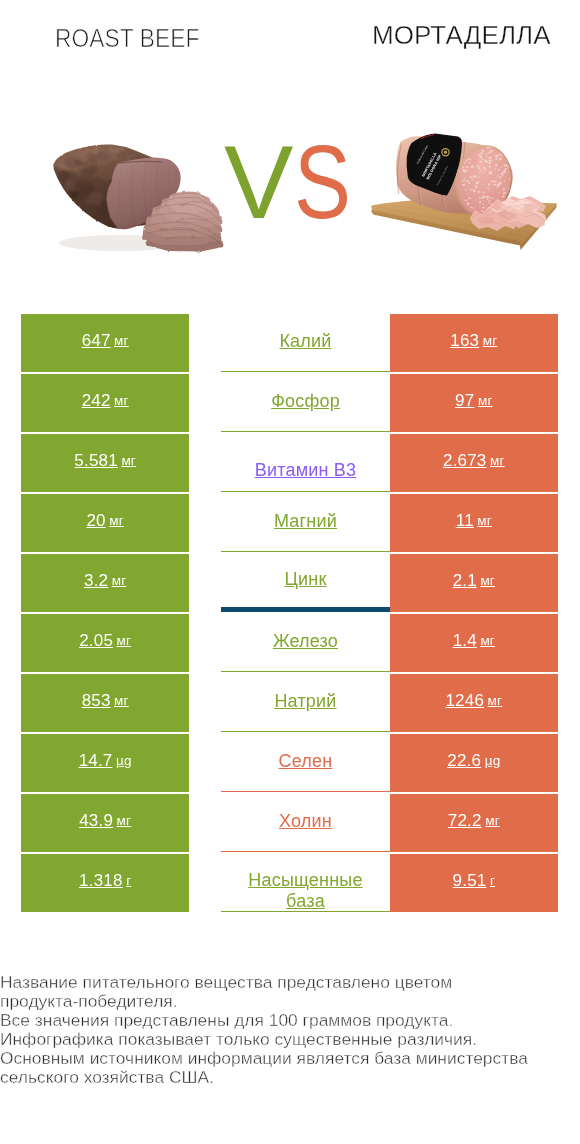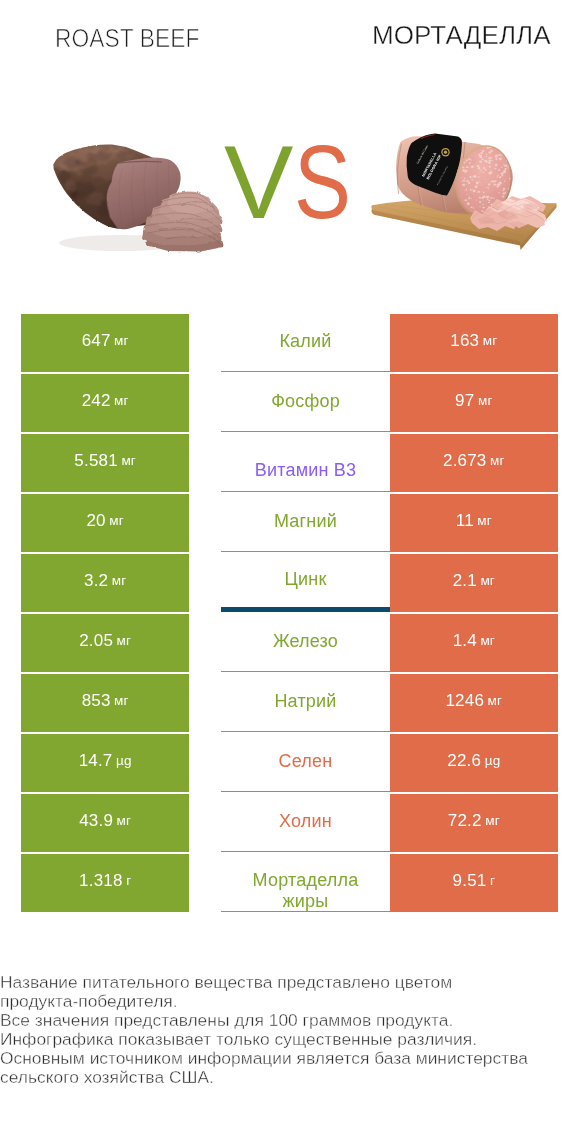--- a/index.html
+++ b/index.html
@@ -33,21 +33,21 @@
   .vs { position:absolute; left:224px; top:130px; font-size:104px;
         font-weight:400; line-height:1; letter-spacing:-1px; }
   .vs .v { color:#7da32e; }
   .vs .s { color:#e06c49; display:inline-block; transform:scaleX(0.82); transform-origin:left center; margin-left:2px; }
 
   
   .table { position:absolute; left:21px; top:314px; width:537px; }
   .row { display:flex; height:58px; margin-bottom:2px; }
   .row:last-child { margin-bottom:0; }
   .cell { width:179px; display:flex; align-items:center; justify-content:center;
-          text-align:center; font-size:17px; letter-spacing:0.2px; }
+          text-align:center; font-size:17px; letter-spacing:0.2px;text-decoration:underline; }
   .cell.left span, .cell.right span { position:relative; top:-2.5px; }
   .cell.left  { background:#82a730; color:#ffffff; }
   .cell.right { background:#e06c49; color:#ffffff; }
   .cell.mid   { background:#ffffff; line-height:20.6px; font-size:18px;margin-left:32px; }
   .cell.mid span { position:relative; top:-1.5px; display:block; max-width:126px; }
   .cell.mid.two-line span { top:8px; }
   .unit { font-size:13.5px; margin-left:3.5px; }
 
   
   .footer { position:absolute; left:0; top:973px; width:580px; 
@@ -661,21 +661,21 @@
           <span>72.2</span>
           <span class="unit">мг</span>
         </div>
       </div>
       <div class="row">
         <div class="cell left">
           <span>1.318</span>
           <span class="unit">г</span>
         </div>
         <div class="cell mid two-line" style="color:#82a730;border-bottom:1px solid #82a730">
-          <span>Мортаделла жиры</span>
+          <span>Насыщенные база</span>
         </div>
         <div class="cell right">
           <span>9.51</span>
           <span class="unit">г</span>
         </div>
       </div>
     </div>
 
   <div class="footer" id="footer">
       <div>Название питательного вещества представлено цветом</div>

